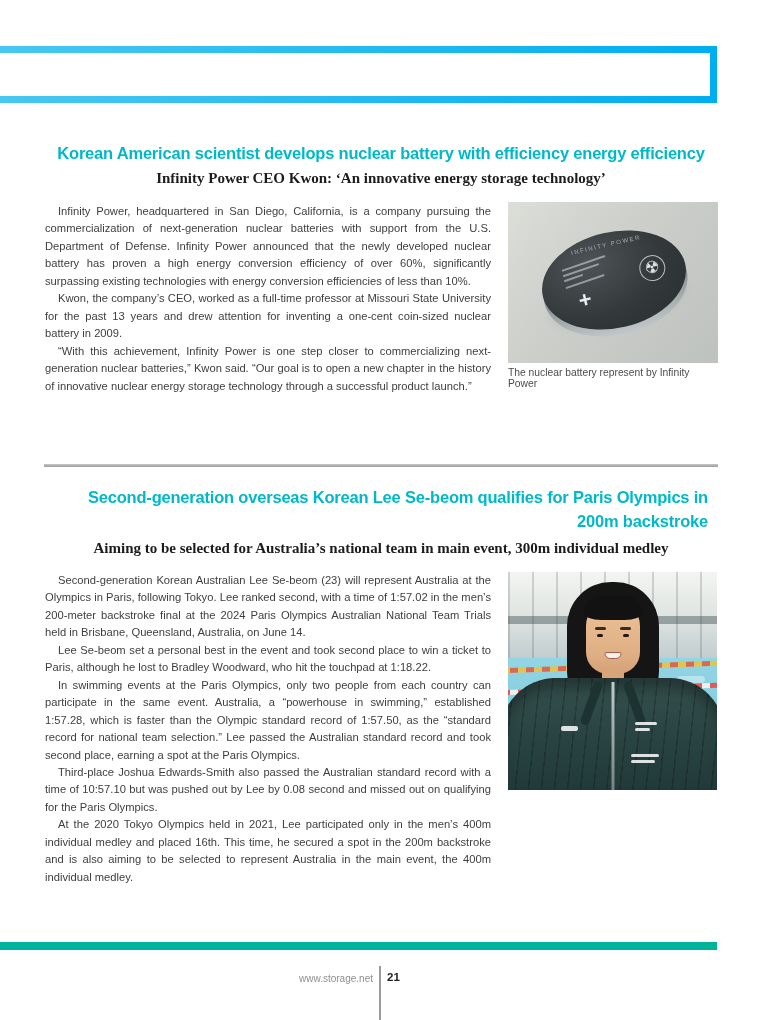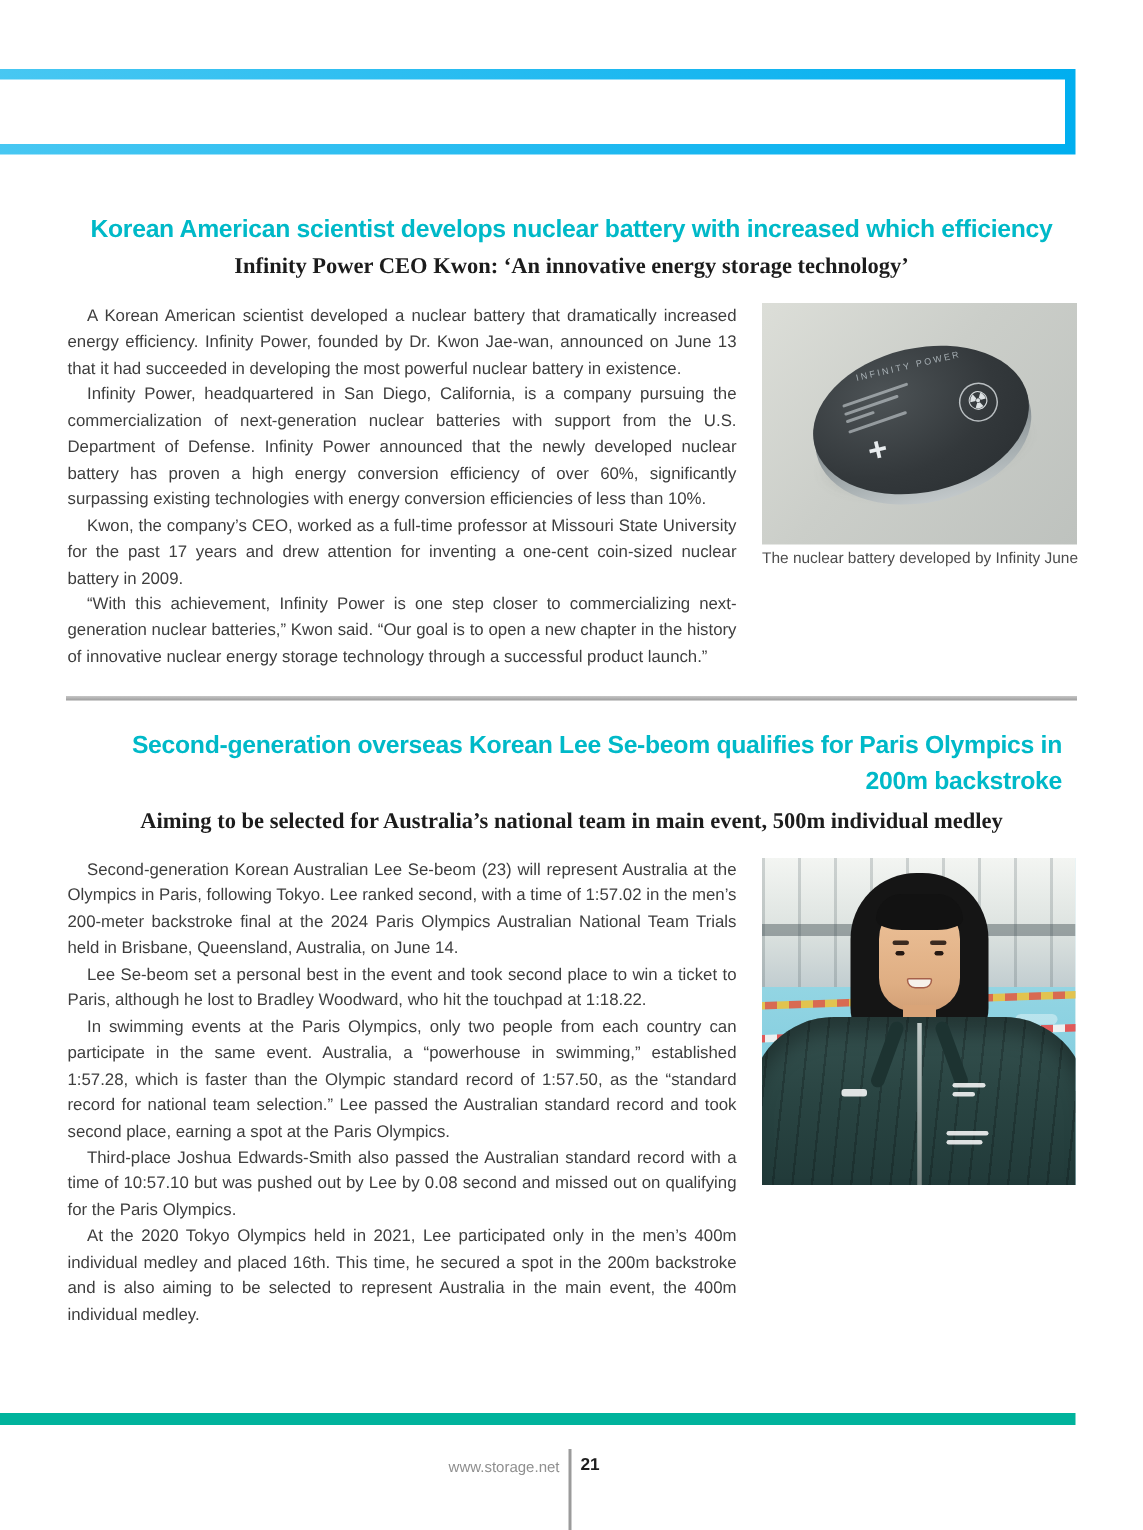--- a/index.html
+++ b/index.html
@@ -177,53 +177,52 @@
 </style>
 </head>
 <body>
 
 <div class="page">
 
   <div class="header-frame">
     <div class="header-inner"></div>
   </div>
 
-  <h1 class="art-title a1-title">Korean American scientist develops nuclear battery with increased which efficiency</h1>
+  <h1 class="art-title a1-title">Korean American scientist develops nuclear battery with efficiency energy efficiency</h1>
   <h2 class="art-subtitle a1-subtitle">Infinity Power CEO Kwon: ‘An innovative energy storage technology’</h2>
 
   <div class="body-col a1-body">
-    <p>A Korean American scientist developed a nuclear battery that dramatically increased energy efficiency. Infinity Power, founded by Dr. Kwon Jae-wan, announced on June 13 that it had succeeded in developing the most powerful nuclear battery in existence.</p>
     <p>Infinity Power, headquartered in San Diego, California, is a company pursuing the commercialization of next-generation nuclear batteries with support from the U.S. Department of Defense. Infinity Power announced that the newly developed nuclear battery has proven a high energy conversion efficiency of over 60%, significantly surpassing existing technologies with energy conversion efficiencies of less than 10%.</p>
-    <p>Kwon, the company’s CEO, worked as a full-time professor at Missouri State University for the past 17 years and drew attention for inventing a one-cent coin-sized nuclear battery in 2009.</p>
+    <p>Kwon, the company’s CEO, worked as a full-time professor at Missouri State University for the past 13 years and drew attention for inventing a one-cent coin-sized nuclear battery in 2009.</p>
     <p>“With this achievement, Infinity Power is one step closer to commercializing next-generation nuclear batteries,” Kwon said. “Our goal is to open a new chapter in the history of innovative nuclear energy storage technology through a successful product launch.”</p>
   </div>
 
   <div class="photo-battery">
     <div class="bat-shadow"></div>
     <div class="coin">
       <div class="coin-rim"></div>
       <div class="coin-face">
         <div class="coin-brand">INFINITY POWER</div>
         <div class="coin-lines">
           <div class="cl cl1"></div>
             <div class="cl cl2"></div>
             <div class="cl cl3"></div>
             <div class="cl cl4"></div>
         </div>
         <div class="rad-badge">☢</div>
         <div class="plus-mark">+</div>
       </div>
     </div>
   </div>
-  <div class="photo-caption">The nuclear battery developed by Infinity June</div>
+  <div class="photo-caption">The nuclear battery represent by Infinity Power</div>
 
   <div class="divider"></div>
 
   <h1 class="art-title a2-title">Second-generation overseas Korean Lee Se-beom qualifies for Paris Olympics in 200m backstroke</h1>
-  <h2 class="art-subtitle a2-subtitle">Aiming to be selected for Australia’s national team in main event, 500m individual medley</h2>
+  <h2 class="art-subtitle a2-subtitle">Aiming to be selected for Australia’s national team in main event, 300m individual medley</h2>
 
   <div class="body-col a2-body">
     <p>Second-generation Korean Australian Lee Se-beom (23) will represent Australia at the Olympics in Paris, following Tokyo. Lee ranked second, with a time of 1:57.02 in the men’s 200-meter backstroke final at the 2024 Paris Olympics Australian National Team Trials held in Brisbane, Queensland, Australia, on June 14.</p>
     <p>Lee Se-beom set a personal best in the event and took second place to win a ticket to Paris, although he lost to Bradley Woodward, who hit the touchpad at 1:18.22.</p>
     <p>In swimming events at the Paris Olympics, only two people from each country can participate in the same event. Australia, a “powerhouse in swimming,” established 1:57.28, which is faster than the Olympic standard record of 1:57.50, as the “standard record for national team selection.” Lee passed the Australian standard record and took second place, earning a spot at the Paris Olympics.</p>
     <p>Third-place Joshua Edwards-Smith also passed the Australian standard record with a time of 10:57.10 but was pushed out by Lee by 0.08 second and missed out on qualifying for the Paris Olympics.</p>
     <p>At the 2020 Tokyo Olympics held in 2021, Lee participated only in the men’s 400m individual medley and placed 16th. This time, he secured a spot in the 200m backstroke and is also aiming to be selected to represent Australia in the main event, the 400m individual medley.</p>
   </div>
 
   <div class="photo-swimmer">

